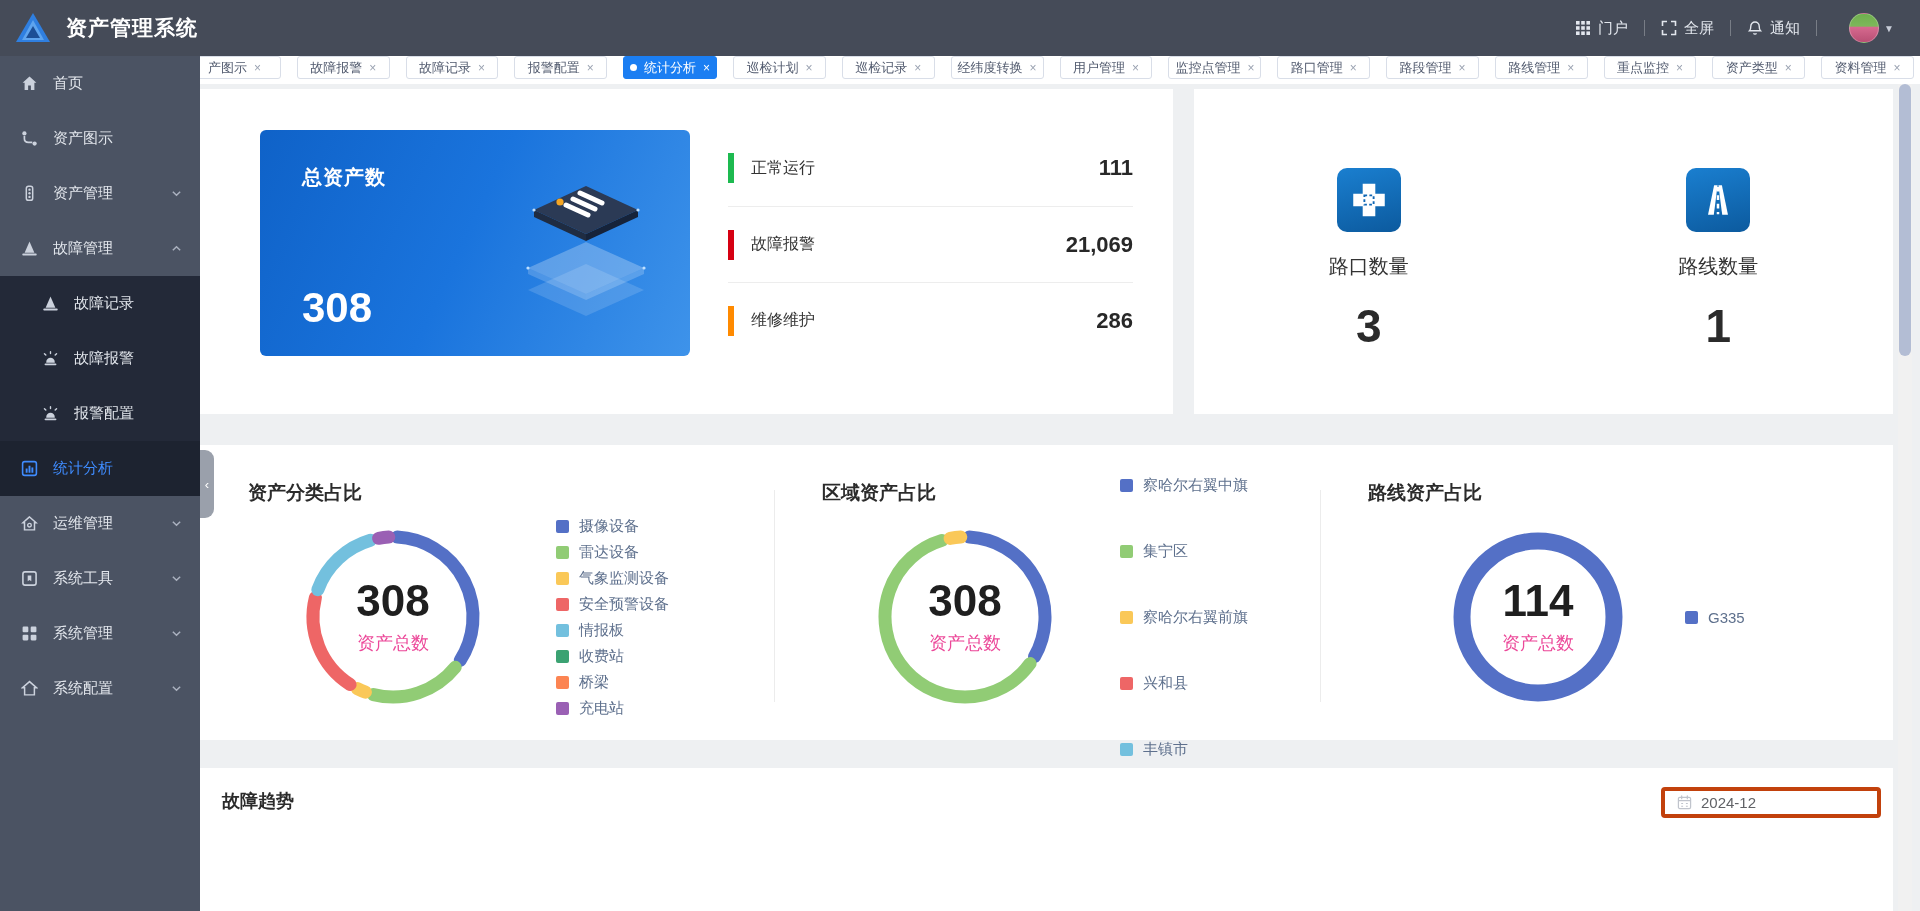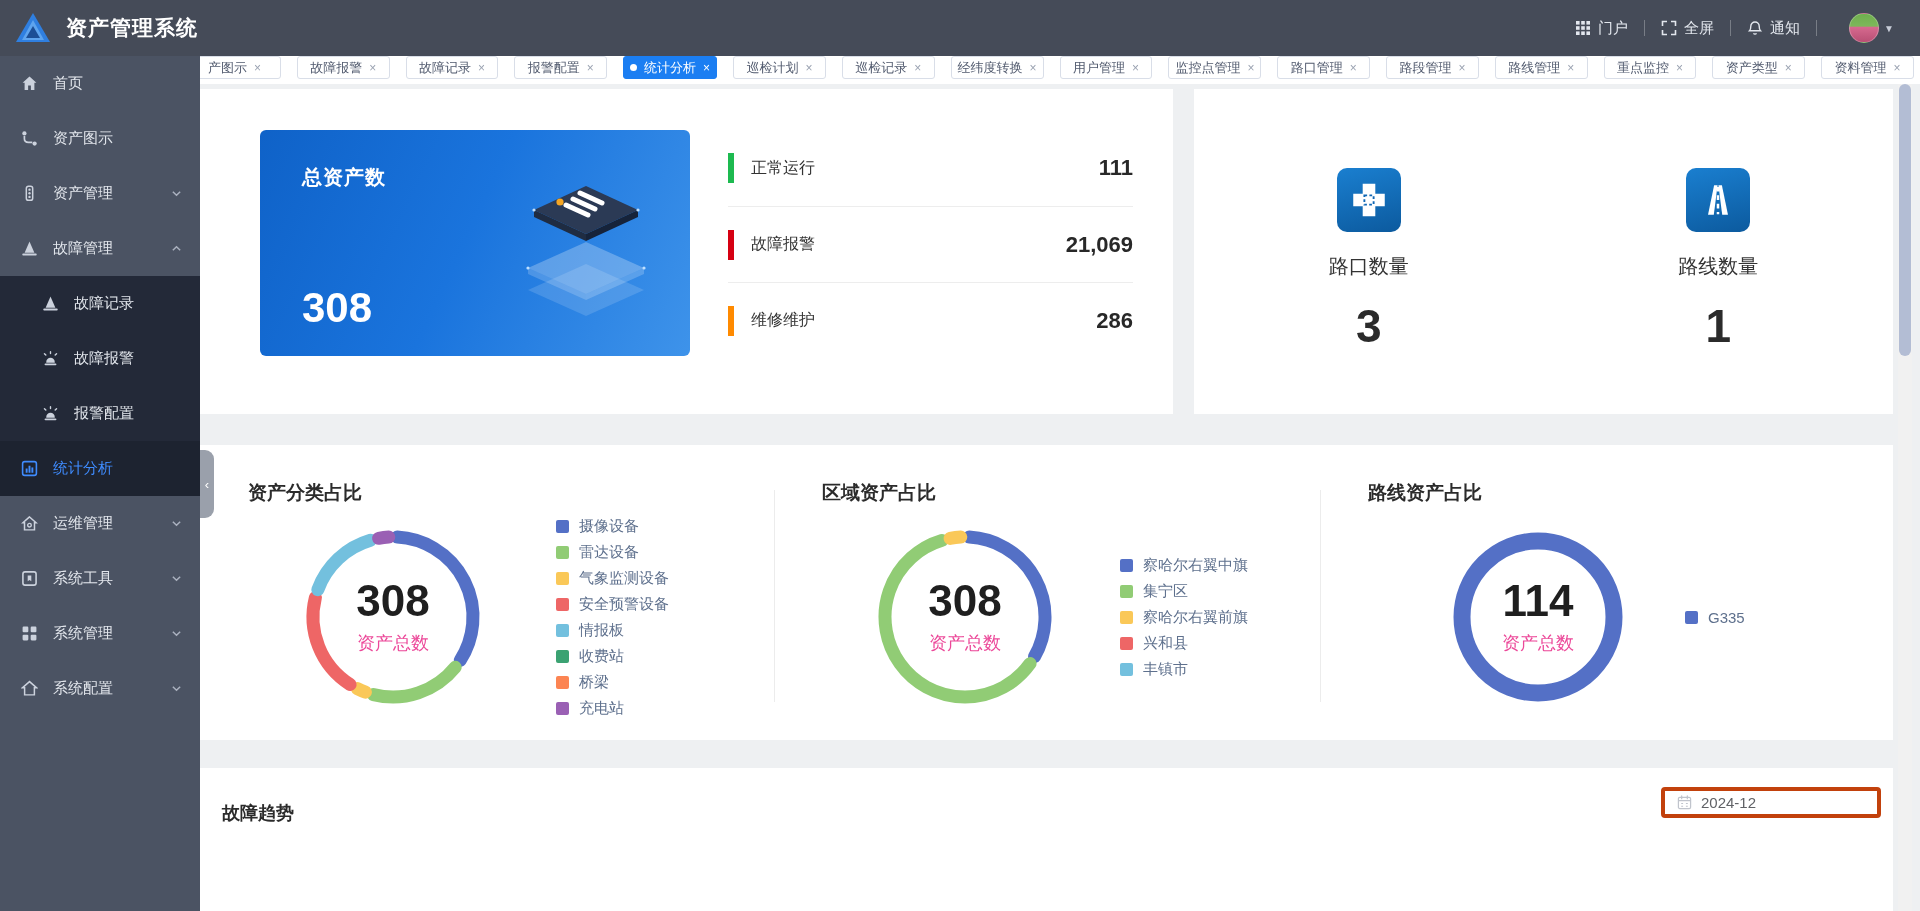--- a/index.html
+++ b/index.html
@@ -78,26 +78,26 @@
   .chart-body { display:flex; align-items:center; margin-top:10px; height:202px; }
   .donut-wrap { width:200px; height:200px; position:relative; flex:none; }
   .donut-wrap svg { width:200px; height:200px; display:block; }
   .donut-center { position:absolute; inset:0; display:flex; flex-direction:column; align-items:center; justify-content:center; pointer-events:none; }
   .donut-value { font-size:44px; font-weight:bold; color:#1f1f1f; line-height:1; }
   .donut-caption { font-size:18px; color:#ec4899; margin-top:8px;font-family:Liberation Serif, serif; }
   .legend { display:flex; flex-direction:column; justify-content:center; }
   .legend-item { display:flex; align-items:center; gap:10px; height:26px; cursor:pointer; }
   .legend-swatch { width:13px; height:13px; border-radius:2px; flex:none; }
   .legend-label { font-size:15px; color:#5e708d; }
-  .ml1 { margin-left:63px; } .ml2 { margin-left:55px; } .ml3 { margin-left:47px; }
+  .ml1 { margin-left:63px; } .ml2 { margin-left:55px;gap:40px; } .ml3 { margin-left:47px; }
   .dw1 { margin-left:93px; } .dw2 { margin-left:91px; } .dw3 { margin-left:118px; }
 
   
   .trend-panel { margin:28px 27px 0 0; height:143px; padding:19px 12px 0 22px; display:flex; justify-content:space-between; align-items:flex-start; }
-  .trend-title { font-size:18px; font-weight:bold; color:#2b2b2b; margin-top:14px; }
+  .trend-title { font-size:18px; font-weight:bold; color:#2b2b2b; margin-top:2px; }
   .date-picker { width:220px; height:31px; border:4px solid #c2410c; border-radius:4px; background:#fff; display:flex; align-items:center; gap:9px; padding:0 12px; cursor:pointer; }
   .date-picker svg { width:15px; height:15px; color:#c0c4cc; flex:none; }
   .date-text { font-size:15px; color:#606266; }
 
   
   .scroll-track { position:absolute; right:8px; top:28px; bottom:0; width:14px; background:#f1f1f1; }
   .scroll-thumb { width:12px; margin:0 1px; height:272px; background:#b3bdd4; border-radius:7px; cursor:pointer; }
 </style>
 </head>
 <body>

